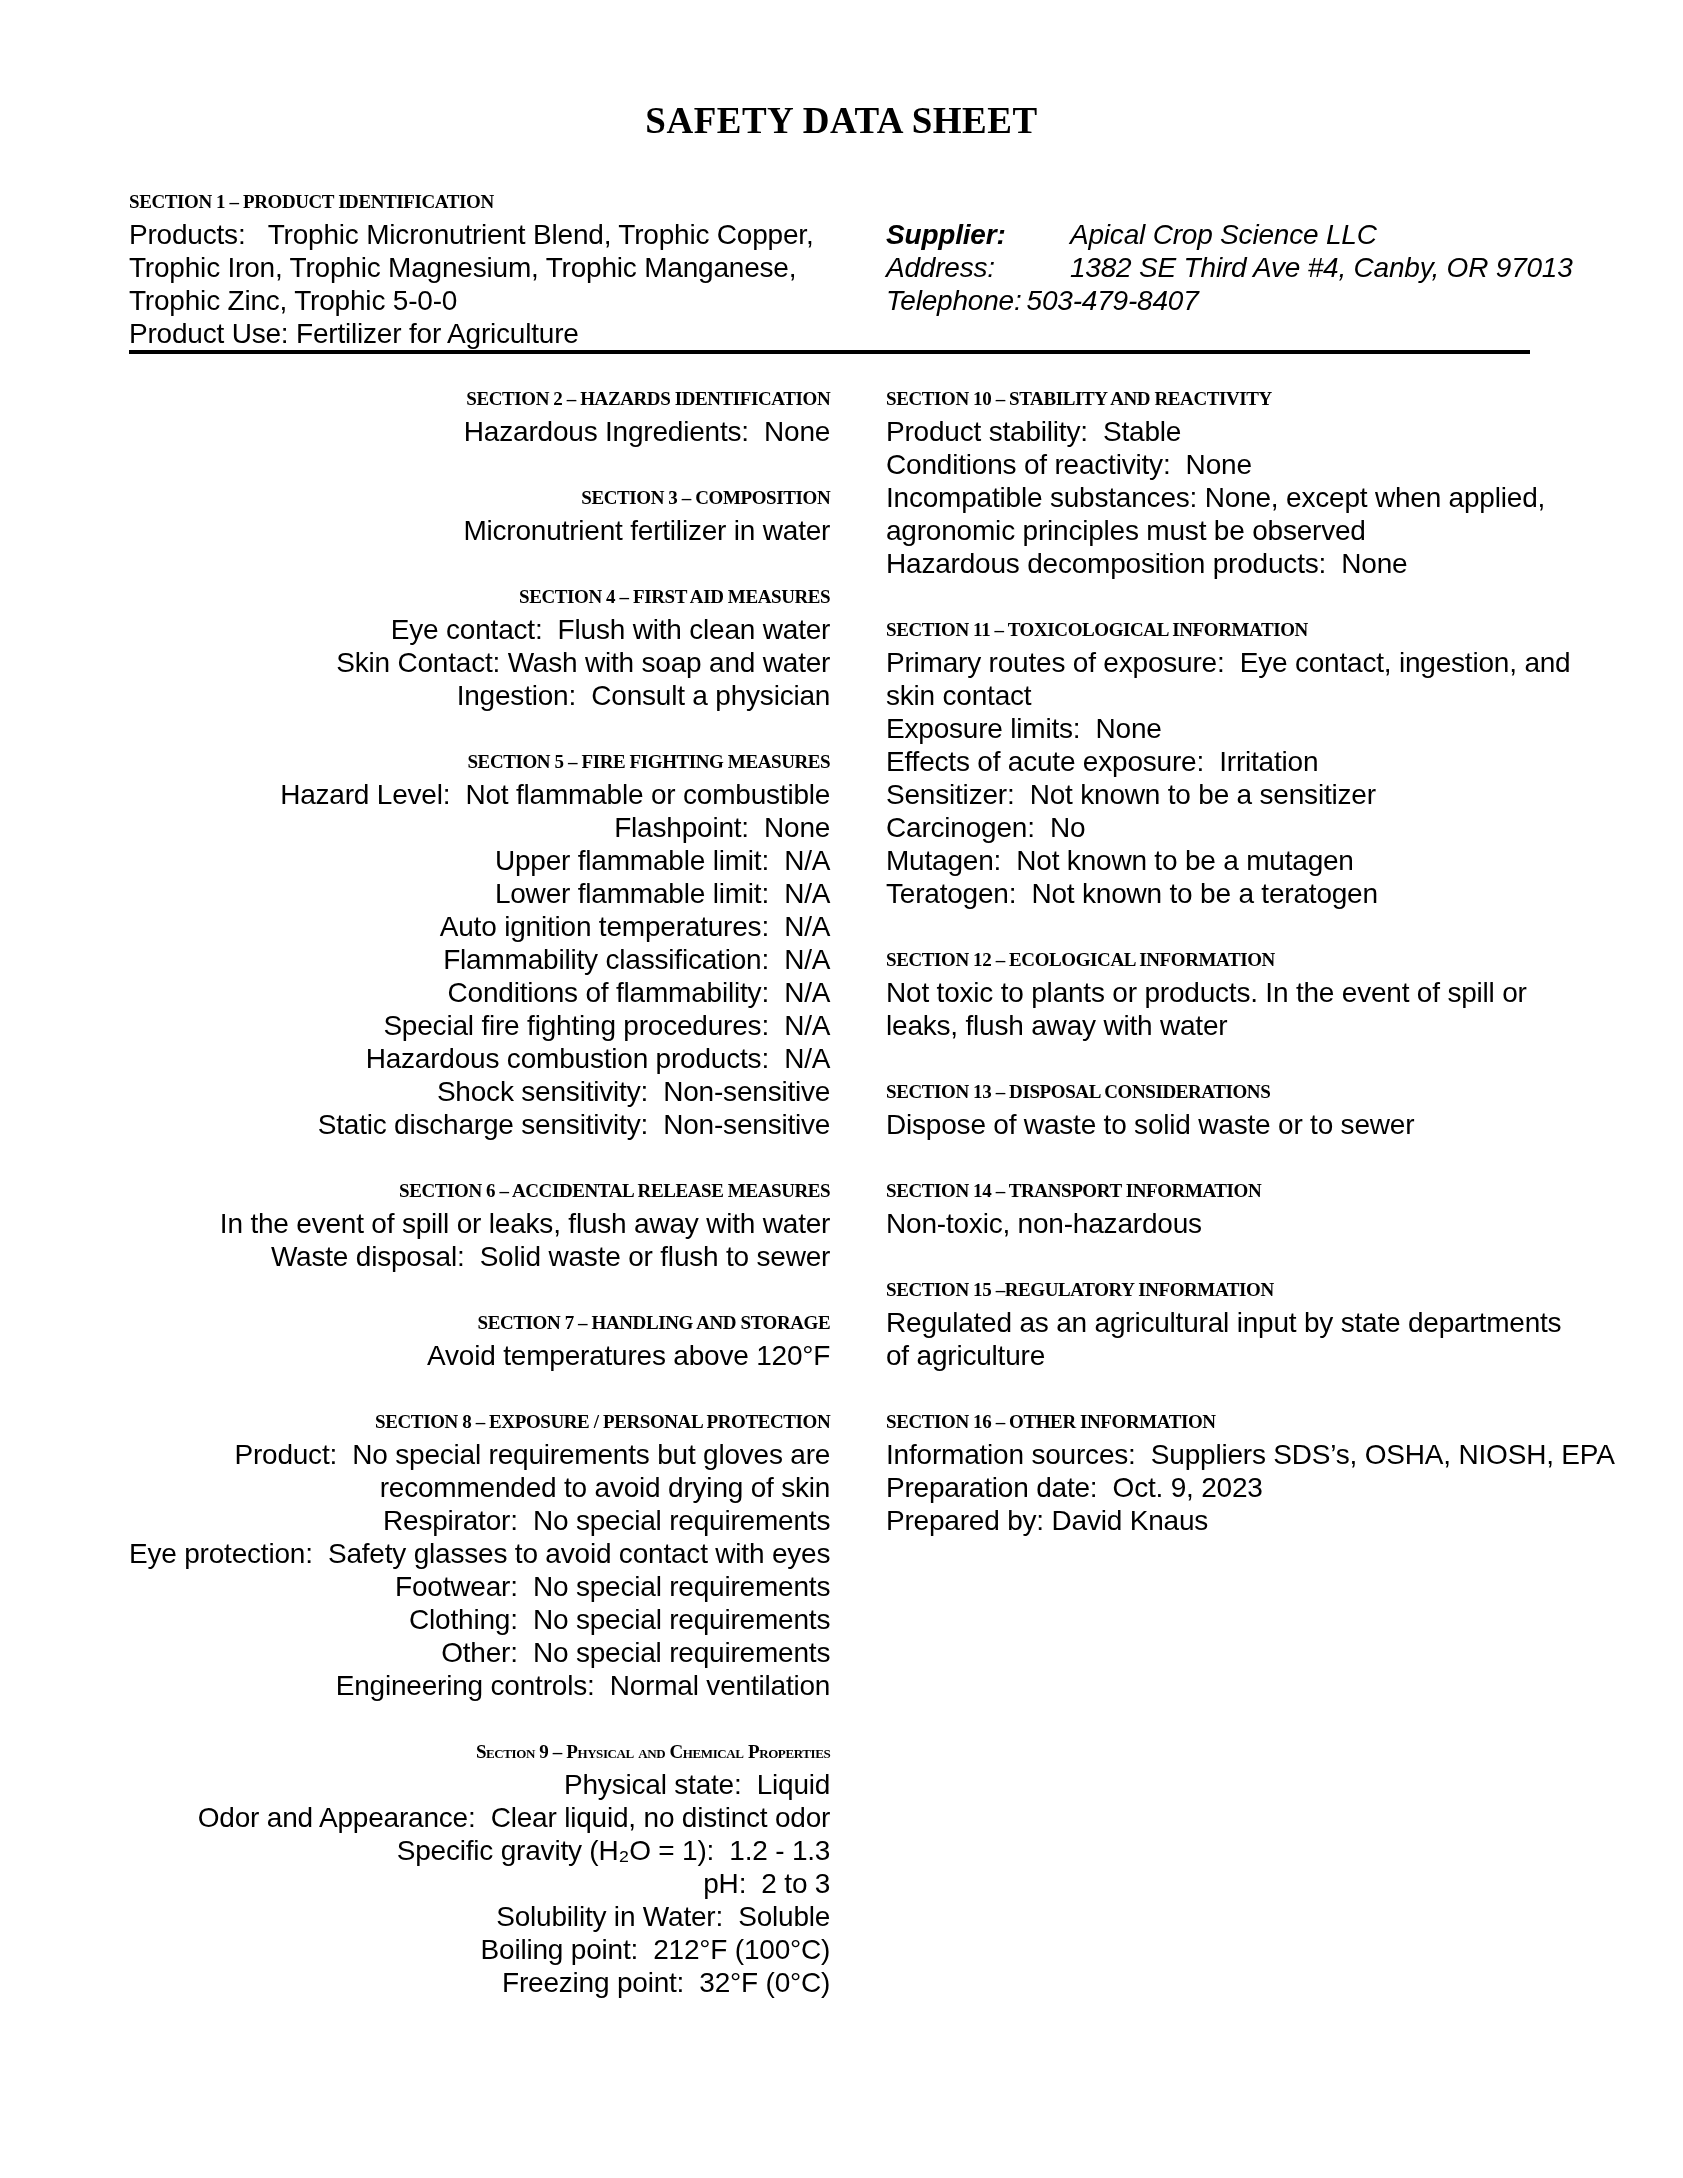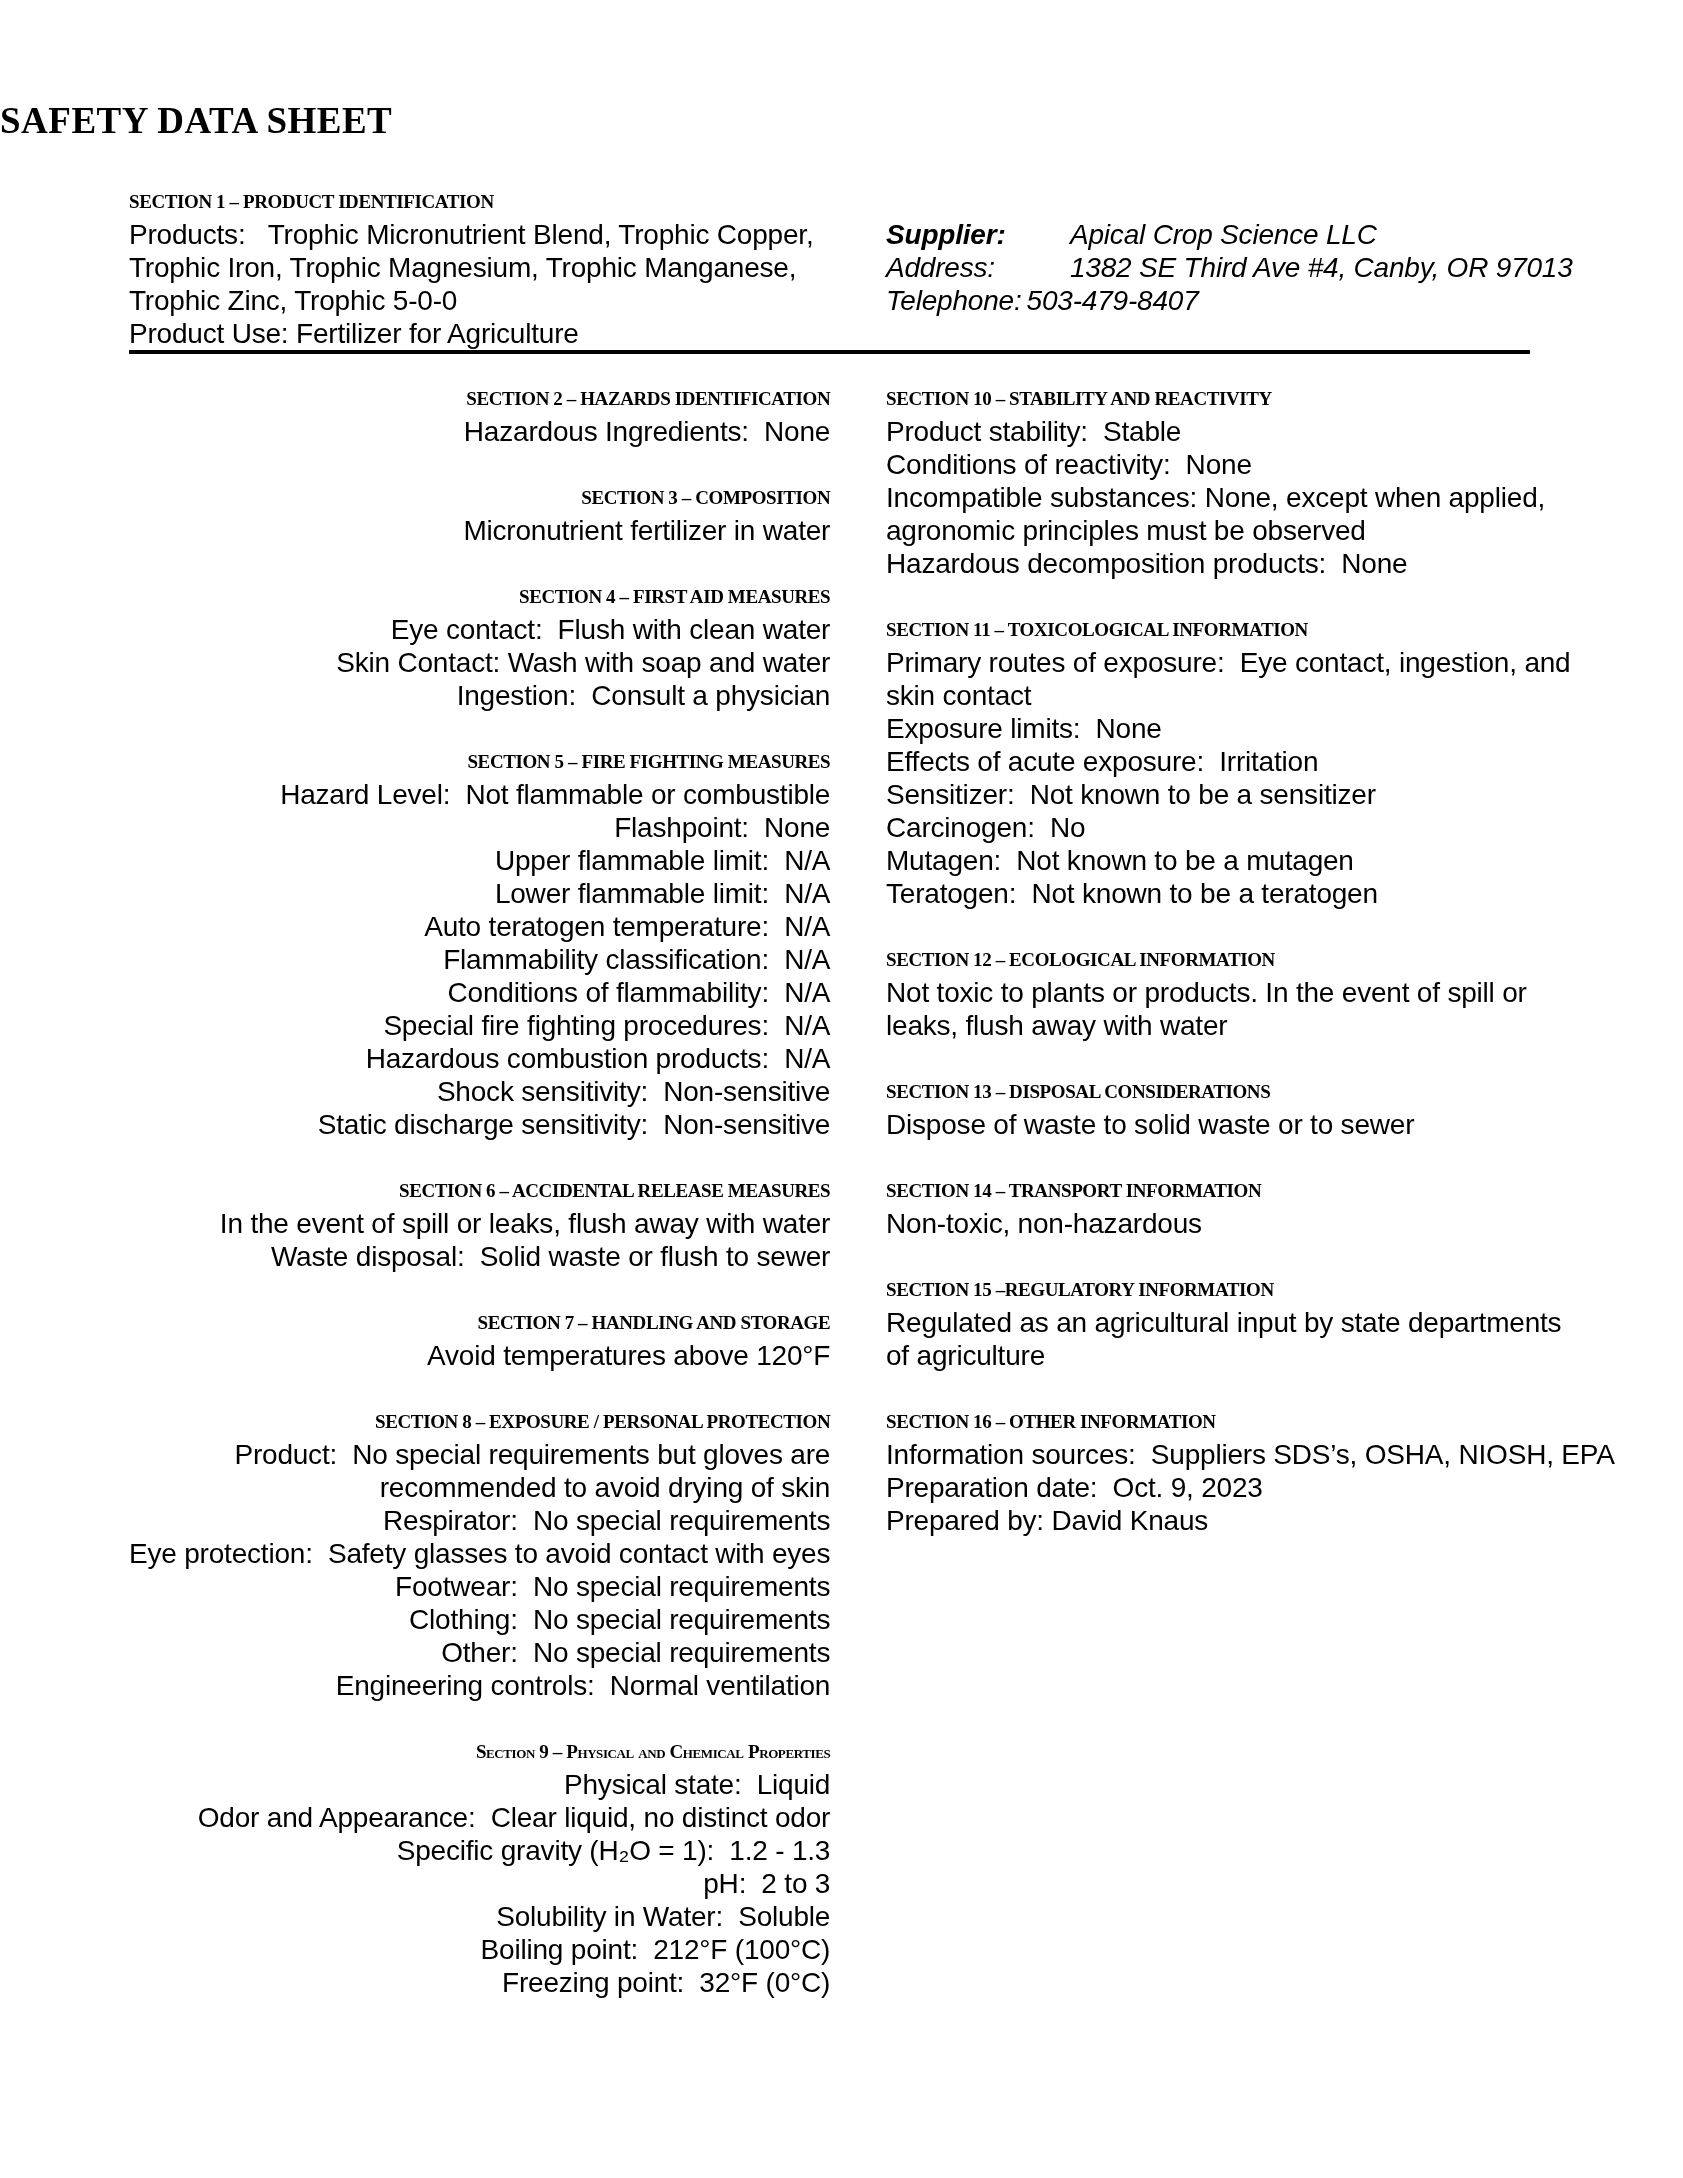--- a/index.html
+++ b/index.html
@@ -7,20 +7,21 @@
     position:relative;
     width:1683px;height:2178px;
     background:#ffffff;
     color:#000000;
     font-family:"Liberation Sans","DejaVu Sans",sans-serif;
     overflow:hidden;
     margin:0 auto;
   }
   .doc-title{
     position:absolute;left:0;right:0;top:102px;
+    text-align:center;
     font-family:"Liberation Serif","DejaVu Serif",serif;
     font-weight:bold;
     font-size:37px;line-height:38px;
     letter-spacing:0.5px;
   }
   .ln{
     white-space:pre;
     font-size:28px;
     line-height:33px;
     letter-spacing:-0.2px;
@@ -86,21 +87,21 @@
       <div class="ln">Skin Contact: Wash with soap and water</div>
       <div class="ln">Ingestion:  Consult a physician</div>
     </div>
 
     <div class="section">
       <div class="h">SECTION 5 – FIRE FIGHTING MEASURES</div>
       <div class="ln">Hazard Level:  Not flammable or combustible</div>
       <div class="ln">Flashpoint:  None</div>
       <div class="ln">Upper flammable limit:  N/A</div>
       <div class="ln">Lower flammable limit:  N/A</div>
-      <div class="ln">Auto teratogen temperature:  N/A</div>
+      <div class="ln">Auto ignition temperatures:  N/A</div>
       <div class="ln">Flammability classification:  N/A</div>
       <div class="ln">Conditions of flammability:  N/A</div>
       <div class="ln">Special fire fighting procedures:  N/A</div>
       <div class="ln">Hazardous combustion products:  N/A</div>
       <div class="ln">Shock sensitivity:  Non-sensitive</div>
       <div class="ln">Static discharge sensitivity:  Non-sensitive</div>
     </div>
 
     <div class="section mt4">
       <div class="h">SECTION 6 – ACCIDENTAL RELEASE MEASURES</div>

